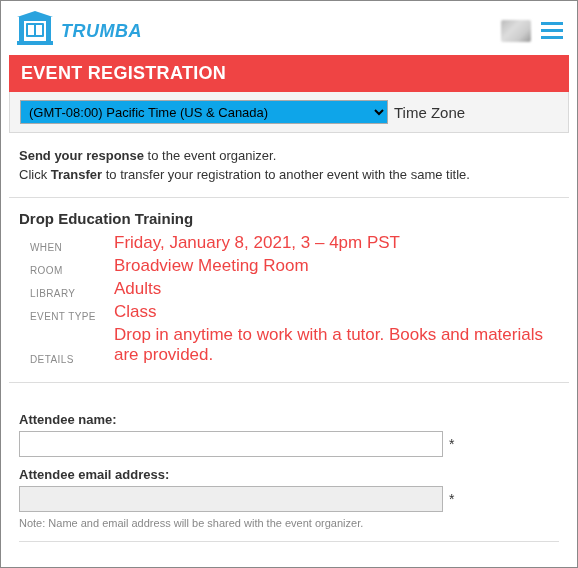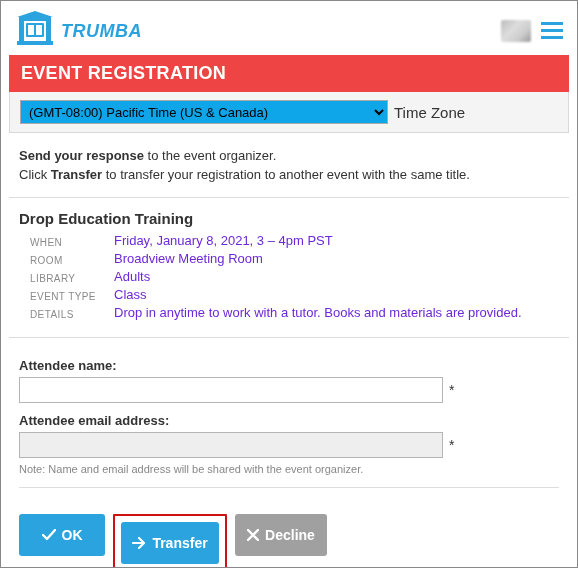--- a/index.html
+++ b/index.html
@@ -82,24 +82,24 @@
   }
   .event-title { font-size: 15px; font-weight: 700; margin-bottom: 6px; }
   .evt-row { display: flex; margin: 3px 11px; align-items: flex-end; }
   .evt-label {
     flex: 0 0 84px;
     font-size: 10px;
     color: #8a8a8a;
     letter-spacing: 0.4px;
     padding-top: 2px;
   }
-  .evt-val { font-size: 13px; color: #6d28d9; }
+  .evt-val { font-size: 17px; color: #ef4444; }
 
   .form-block { padding: 12px 10px 8px 10px; }
-  .field-label { font-size: 13px; font-weight: 700; margin: 8px 0 4px 0; }
+  .field-label { font-size: 13px; font-weight: 700; margin: 17px 0 4px 0; }
   .input-row { display: flex; align-items: center; gap: 6px; }
   .txt-input {
     width: 424px; height: 26px;
     border: 1px solid #b5b5b5;
     padding: 0 6px;
     font-size: 13px;
     color: #444;
   }
   .txt-input.filled {
     color: transparent;

